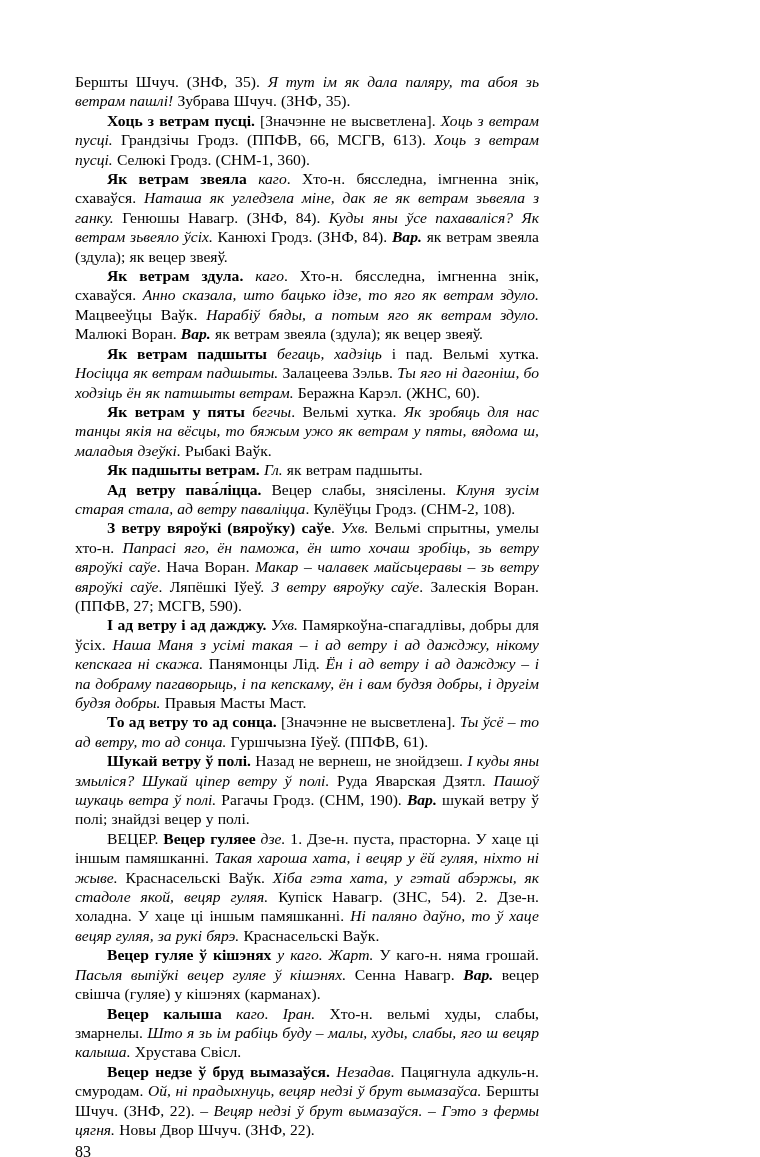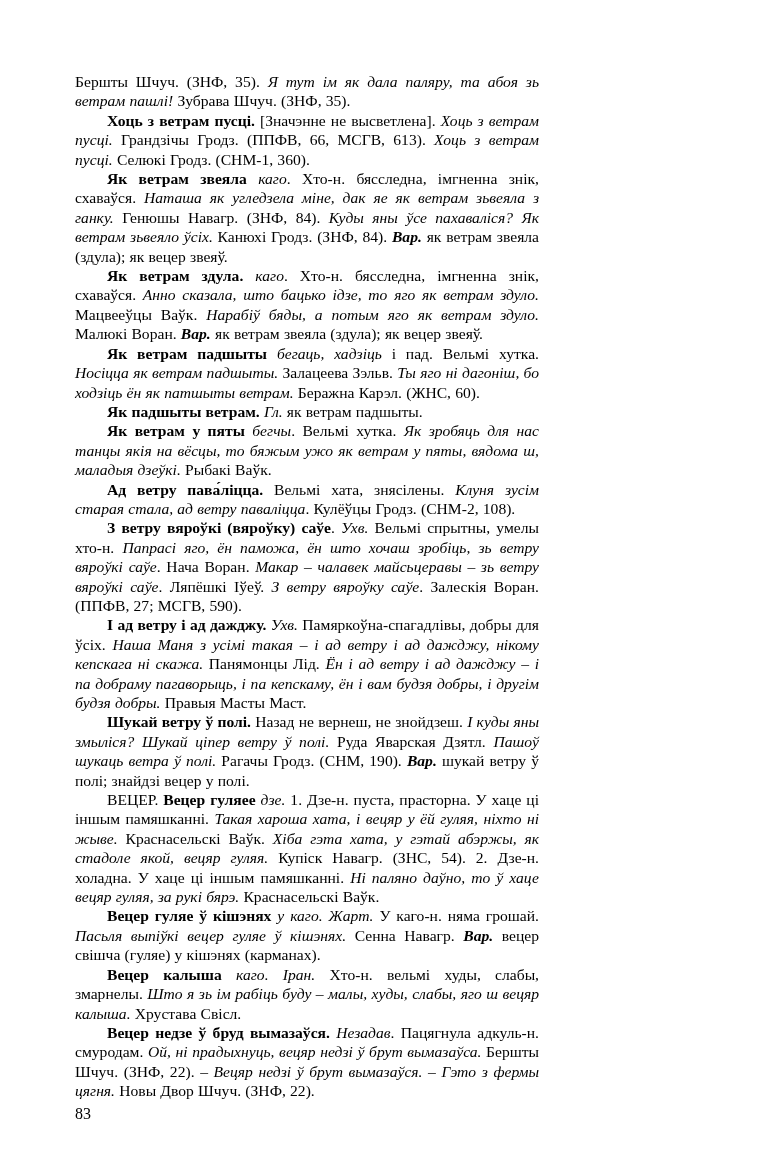--- a/index.html
+++ b/index.html
@@ -47,25 +47,26 @@
 </head>
 <body>
 
 <div class="page">
   <div class="content">
       <p class="para no-indent"><span class="run-r">Бершты Шчуч. (ЗНФ, 35). </span><span class="run-i">Я тут ім як дала паляру, та абоя зь ветрам пашлі! </span><span class="run-r">Зубрава Шчуч. (ЗНФ, 35).</span></p>
       <p class="para"><span class="run-b">Хоць з ветрам пусці. </span><span class="run-r">[Значэнне не высветлена]. </span><span class="run-i">Хоць з ветрам пусці. </span><span class="run-r">Грандзічы Гродз. (ППФВ, 66, МСГВ, 613). </span><span class="run-i">Хоць з ветрам пусці. </span><span class="run-r">Селюкі Гродз. (СНМ-1, 360).</span></p>
       <p class="para"><span class="run-b">Як ветрам звеяла </span><span class="run-i">каго</span><span class="run-r">. Хто-н. бясследна, імгненна знік, схаваўся. </span><span class="run-i">Наташа як угледзела міне, дак яе як ветрам зьвеяла з ганку. </span><span class="run-r">Генюшы Навагр. (ЗНФ, 84). </span><span class="run-i">Куды яны ўсе пахаваліся? Як ветрам зьвеяло ўсіх. </span><span class="run-r">Канюхі Гродз. (ЗНФ, 84). </span><span class="run-bi">Вар. </span><span class="run-r">як ветрам звеяла (здула); як вецер звеяў.</span></p>
       <p class="para"><span class="run-b">Як ветрам здула. </span><span class="run-i">каго</span><span class="run-r">. Хто-н. бясследна, імгненна знік, схаваўся. </span><span class="run-i">Анно сказала, што бацько ідзе, то яго як ветрам здуло. </span><span class="run-r">Мацвееўцы Ваўк. </span><span class="run-i">Нарабіў бяды, а потым яго як ветрам здуло. </span><span class="run-r">Малюкі Воран. </span><span class="run-bi">Вар. </span><span class="run-r">як ветрам звеяла (здула); як вецер звеяў.</span></p>
       <p class="para"><span class="run-b">Як ветрам падшыты </span><span class="run-i">бегаць, хадзіць </span><span class="run-r">і пад. Вельмі хутка. </span><span class="run-i">Носіцца як ветрам падшыты. </span><span class="run-r">Залацеева Зэльв. </span><span class="run-i">Ты яго ні дагоніш, бо ходзіць ён як патшыты ветрам. </span><span class="run-r">Беражна Карэл. (ЖНС, 60).</span></p>
+      <p class="para"><span class="run-b">Як ветрам у пяты </span><span class="run-i">бегчы</span><span class="run-r">. Вельмі хутка. </span><span class="run-i">Як зробяць для нас танцы якія на вёсцы, то бяжым ужо як ветрам у пяты, вядома ш, маладыя дзеўкі. </span><span class="run-r">Рыбакі Ваўк.</span></p>
       <p class="para"><span class="run-b">Як падшыты ветрам. </span><span class="run-i">Гл. </span><span class="run-r">як ветрам падшыты.</span></p>
-      <p class="para"><span class="run-b">Як ветрам у пяты </span><span class="run-i">бегчы</span><span class="run-r">. Вельмі хутка. </span><span class="run-i">Як зробяць для нас танцы якія на вёсцы, то бяжым ужо як ветрам у пяты, вядома ш, маладыя дзеўкі. </span><span class="run-r">Рыбакі Ваўк.</span></p>
-      <p class="para"><span class="run-b">Ад ветру пава́ліцца. </span><span class="run-r">Вельмі хата, знясілены.  </span><span class="run-i">Клуня зусім старая стала, ад ветру паваліцца</span><span class="run-r">. Кулёўцы Гродз. (СНМ-2, 108).</span></p>
+      <p class="para"><span class="run-b">Ад ветру пава́ліцца. </span><span class="run-r">Вецер слабы, знясілены.  </span><span class="run-i">Клуня зусім старая стала, ад ветру паваліцца</span><span class="run-r">. Кулёўцы Гродз. (СНМ-2, 108).</span></p>
       <p class="para"><span class="run-b">З ветру вяроўкі (вяроўку) саўе</span><span class="run-r">. </span><span class="run-i">Ухв. </span><span class="run-r">Вельмі спрытны, умелы хто-н. </span><span class="run-i">Папрасі яго, ён паможа, ён што хочаш зробіць, зь ветру вяроўкі саўе</span><span class="run-r">. Нача Воран. </span><span class="run-i">Макар – чалавек майсьцеравы – зь ветру вяроўкі саўе</span><span class="run-r">. Ляпёшкі Іўеў. </span><span class="run-i">З ветру вяроўку саўе</span><span class="run-r">. Залескія Воран. (ППФВ, 27; МСГВ, 590).</span></p>
       <p class="para"><span class="run-b">І ад ветру і ад дажджу. </span><span class="run-i">Ухв. </span><span class="run-r">Памяркоўна-спагадлівы, добры для ўсіх. </span><span class="run-i">Наша Маня з усімі такая – і ад ветру і ад дажджу, нікому кепскага ні скажа. </span><span class="run-r">Панямонцы Лід. </span><span class="run-i">Ён і ад ветру і ад дажджу – і па добраму пагаворыць, і па кепскаму, ён і вам будзя добры, і другім будзя добры. </span><span class="run-r">Правыя Масты Маст.</span></p>
+      <p class="para"><span class="run-b">То ад ветру то ад сонца. </span><span class="run-r">[Значэнне не высветлена]. </span><span class="run-i">Ты ўсё – то ад ветру, то ад сонца. </span><span class="run-r">Гуршчызна Іўеў. (ППФВ, 61).</span></p>
       <p class="para"><span class="run-b">Шукай ветру ў полі. </span><span class="run-r">Назад не вернеш, не знойдзеш. </span><span class="run-i">І куды яны змыліся? Шукай ціпер ветру ў полі. </span><span class="run-r">Руда Яварская Дзятл. </span><span class="run-i">Пашоў шукаць ветра ў полі. </span><span class="run-r">Рагачы Гродз. (СНМ, 190). </span><span class="run-bi">Вар. </span><span class="run-r">шукай ветру ў полі; знайдзі вецер у полі.</span></p>
       <p class="para"><span class="run-r">ВЕЦЕР. </span><span class="run-b">Вецер гуляее </span><span class="run-i">дзе. </span><span class="run-r">1. Дзе-н. пуста, прасторна. У хаце ці іншым памяшканні. </span><span class="run-i">Такая хароша хата, і вецяр у ёй гуляя, ніхто ні жыве. </span><span class="run-r">Краснасельскі Ваўк. </span><span class="run-i">Хіба гэта хата, у гэтай абэржы, як стадоле якой, вецяр гуляя. </span><span class="run-r">Купіск Навагр. (ЗНС, 54). 2. Дзе-н. холадна. У хаце ці іншым памяшканні. </span><span class="run-i">Ні паляно даўно, то ў хаце вецяр гуляя, за рукі бярэ. </span><span class="run-r">Краснасельскі Ваўк.</span></p>
       <p class="para"><span class="run-b">Вецер гуляе ў кішэнях </span><span class="run-i">у каго. Жарт. </span><span class="run-r">У каго-н. няма грошай. </span><span class="run-i">Пасьля выпіўкі вецер гуляе ў кішэнях. </span><span class="run-r">Сенна Навагр. </span><span class="run-bi">Вар. </span><span class="run-r">вецер свішча (гуляе) у кішэнях (карманах).</span></p>
       <p class="para"><span class="run-b">Вецер калыша </span><span class="run-i">каго. Іран. </span><span class="run-r">Хто-н. вельмі худы, слабы, змарнелы. </span><span class="run-i">Што я зь ім рабіць буду – малы, худы, слабы, яго ш вецяр калыша. </span><span class="run-r">Хрустава Свісл.</span></p>
       <p class="para"><span class="run-b">Вецер недзе ў бруд вымазаўся. </span><span class="run-i">Незадав</span><span class="run-r">. Пацягнула адкуль-н. смуродам. </span><span class="run-i">Ой, ні прадыхнуць, вецяр недзі ў брут вымазаўса. </span><span class="run-r">Бершты Шчуч. (ЗНФ, 22).  </span><span class="run-i">– Вецяр недзі ў брут вымазаўся. – Гэто з фермы цягня. </span><span class="run-r">Новы Двор Шчуч. (ЗНФ, 22).</span></p>
     </div>
   <div class="page-number">83</div>
 </div>
 
 </body></html>

